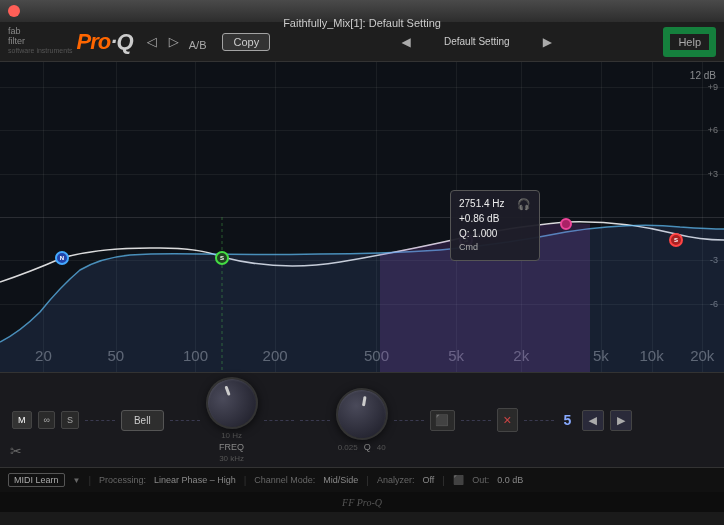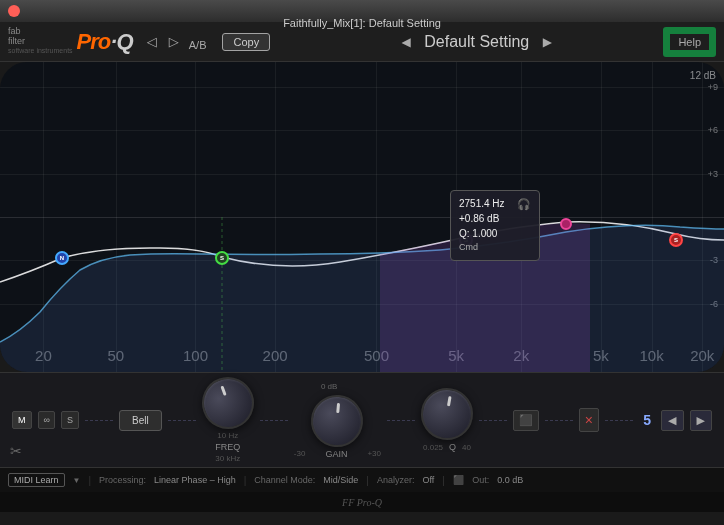--- a/index.html
+++ b/index.html
@@ -109,21 +109,21 @@
     }
     .preset-arrow {
       color: #aaa;
       font-size: 12px;
       cursor: pointer;
       background: none;
       border: none;
     }
     #preset-name {
       color: #ccc;
-      font-size: 16px;
+      font-size: 10px;
       min-width: 120px;
       text-align: center;
     }
     #help-btn {
       background: none;
       border: 7px solid #15803d;
       color: #aaa;
       font-size: 11px;
       padding: 2px 8px;
       border-radius: 3px;
@@ -131,21 +131,20 @@
       margin-left: auto;
     }
 
     
     #eq-display {
       width: 100%;
       height: 310px;
       background: #0d1117;
       position: relative;
       overflow: hidden;
-      border-radius: 27px;
     }
 
     
     .grid-h {
       position: absolute;
       width: 100%;
       height: 1px;
       background: rgba(255,255,255,0.06);
     }
     .grid-v {
@@ -510,30 +509,20 @@
   <div class="knob-container">
     <div class="knob" style="transform: rotate(-20deg);">
     </div>
     <span class="knob-range">10 Hz</span>
     <span class="knob-label">FREQ</span>
     <span class="knob-range">30 kHz</span>
   </div>
 
   <div class="dash-line"></div>
 
-  <div class="knob-container" style="position:relative;">
-    <span class="knob-zero" style="position:static; color:#666; font-size:8px; margin-bottom:2px;">0 dB</span>
-    <div class="knob" style="transform: rotate(5deg);">
-    </div>
-    <div style="display:flex; gap:20px; align-items:center;">
-      <span class="knob-range">-30</span>
-      <span class="knob-label">GAIN</span>
-      <span class="knob-range">+30</span>
-    </div>
-  </div>
 
   <div class="dash-line"></div>
 
   <div class="knob-container">
     <div class="knob" style="transform:rotate(10deg);">
     </div>
     <div style="display:flex; gap:6px; align-items:center;">
       <span class="knob-range">0.025</span>
       <span class="knob-label">Q</span>
       <span class="knob-range">40</span>

